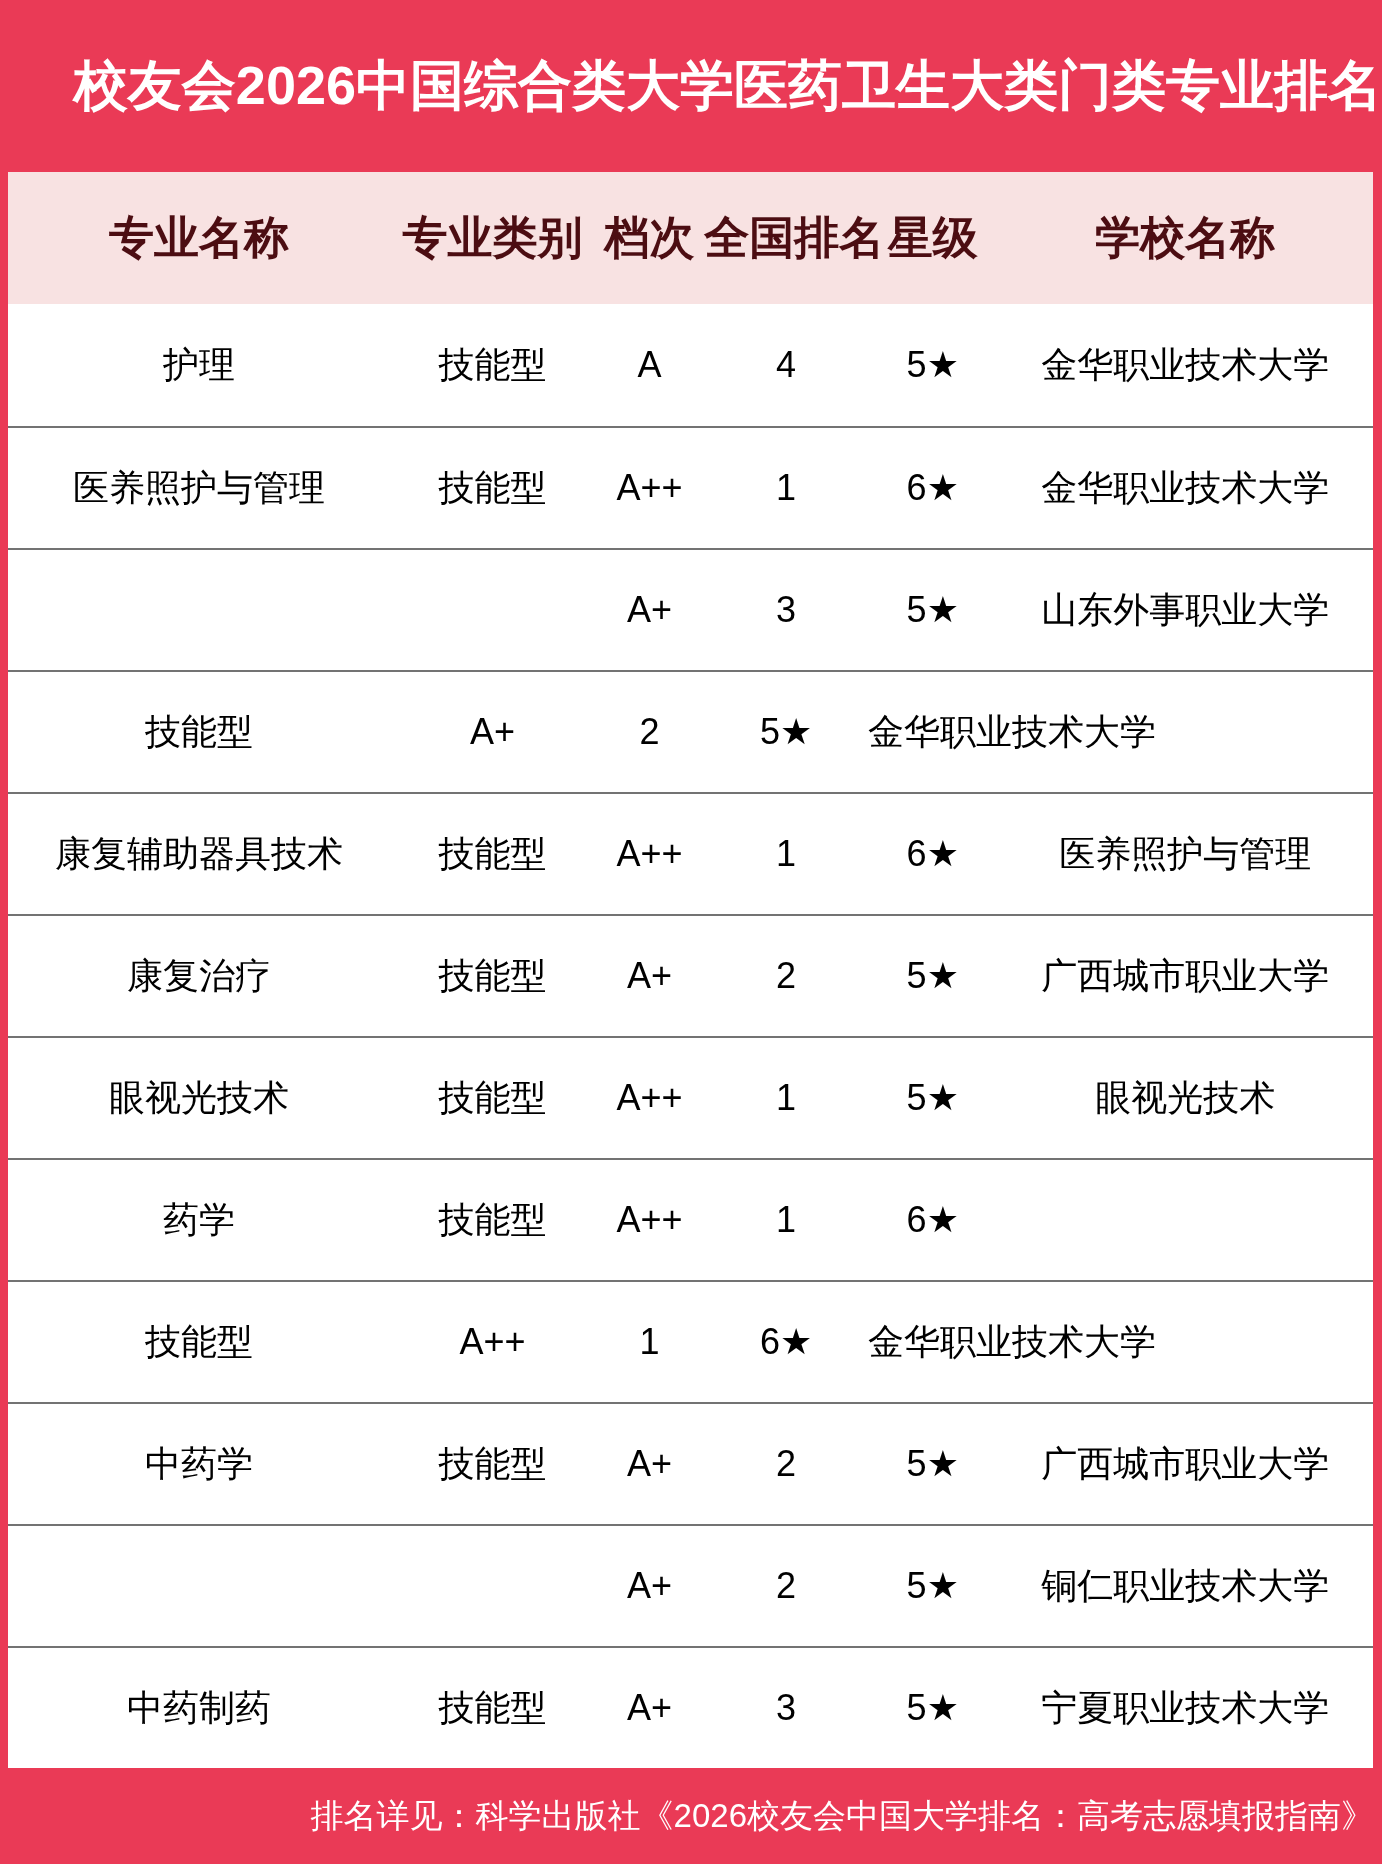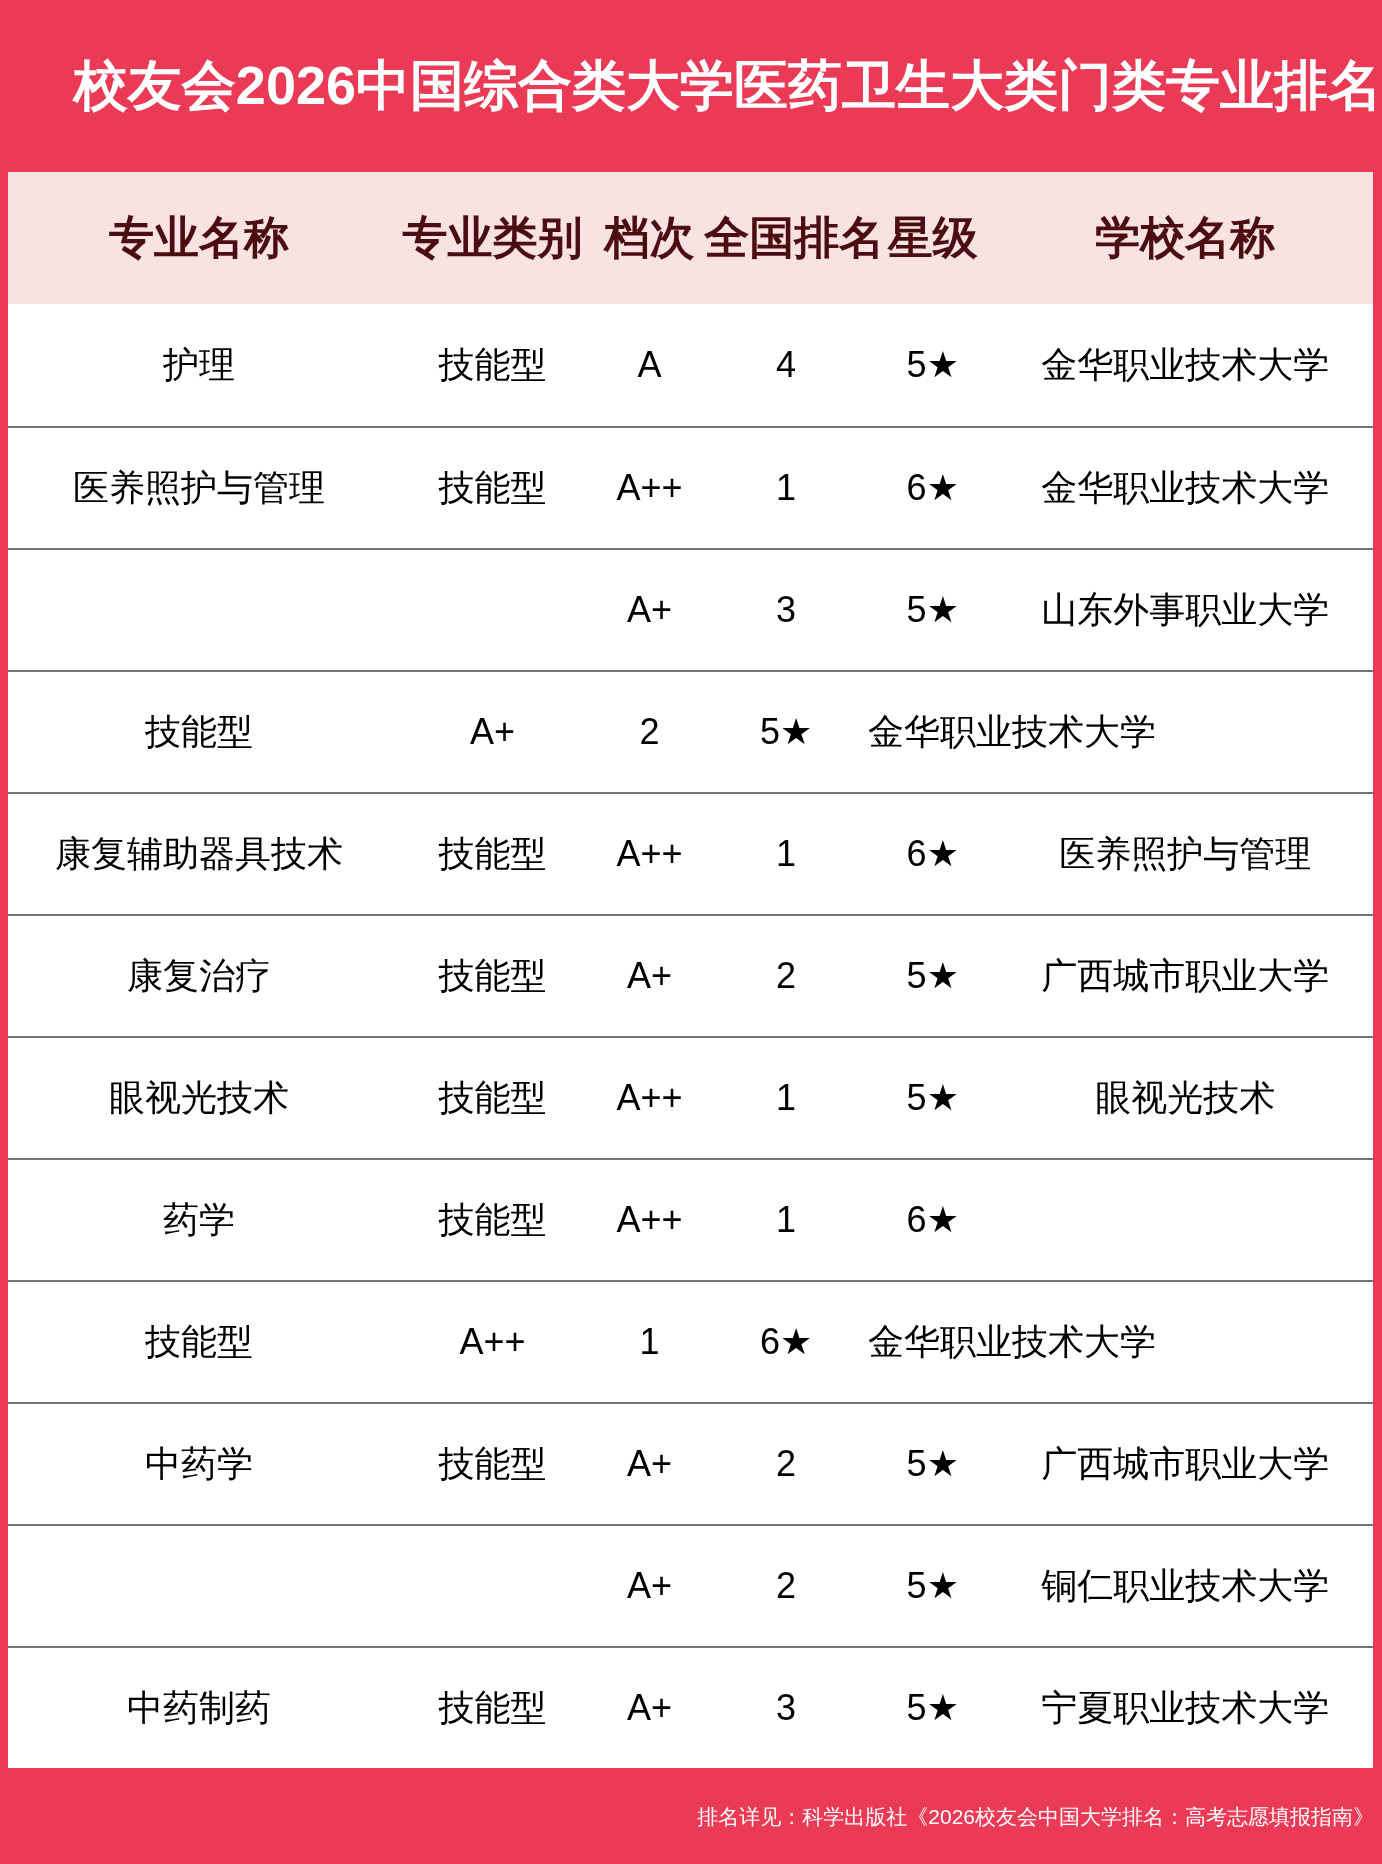--- a/index.html
+++ b/index.html
@@ -76,21 +76,21 @@
     flex: 0 0 97px;
     background: #EA3A56;
     display: flex;
     align-items: center;
     justify-content: flex-end;
     padding-right: 8px;
     box-sizing: border-box;
   }
   .footer-band .note {
     color: #FFFFFF;
-    font-size: 21px;
+    font-size: 33px;
     white-space: nowrap;
   }
 </style>
 </head>
 <body>
 
 <div class="page">
 
   <div class="title-band">
     <div class="title">校友会2026中国综合类大学医药卫生大类门类专业排名</div>

